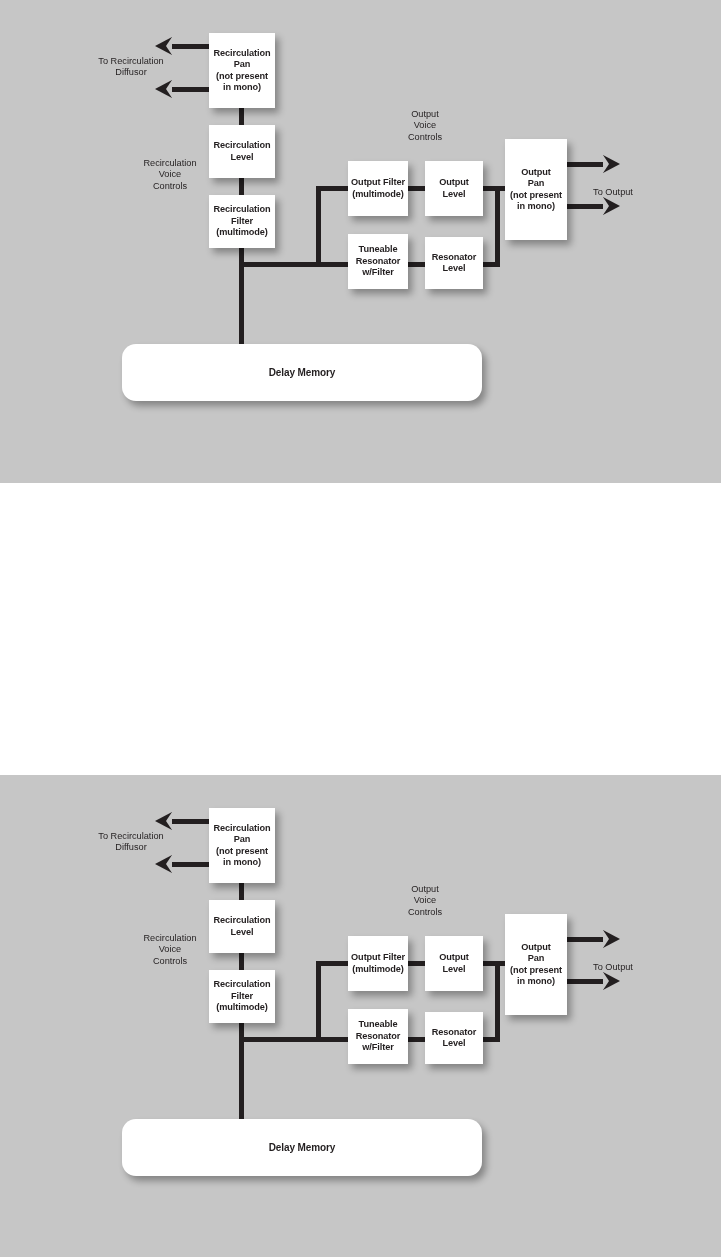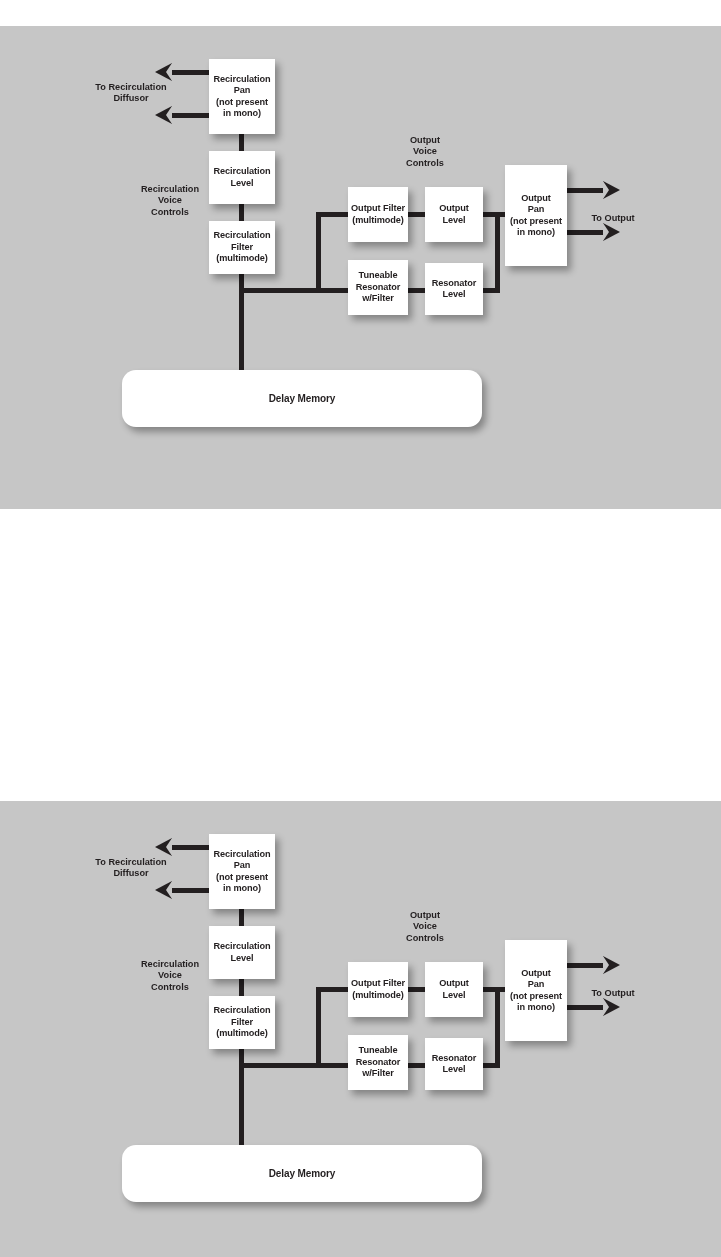--- a/index.html
+++ b/index.html
@@ -13,21 +13,20 @@
     position: relative;
     font-family: "Liberation Sans", sans-serif;
     overflow: hidden;
   }
 
   .panel {
     position: absolute;
     left: 0;
     width: 721px;
     background: #c6c6c6;
-    margin-top: 26px;
   }
   #panel-1 { top: 0px;   height: 483px; }
   #panel-2 { top: 775px; height: 482px; }
 
   .diagram {
     position: absolute;
     left: 0;
     top: 0;
     width: 721px;
     height: 483px;
@@ -91,21 +90,21 @@
     border-top: 9px solid transparent;
     border-bottom: 9px solid transparent;
   }
   .arrow-notch.left  { border-right: 6px solid #c6c6c6; }
   .arrow-notch.right { border-left: 6px solid #c6c6c6; }
 
   
   .caption {
     position: absolute;
     color: #231f20;
-    font-weight: bold;
+    font-weight: normal;
     font-size: 9.2px;
     line-height: 11.4px;
     text-align: center;
     white-space: pre-line;
     z-index: 3;
   }
 </style>
 </head>
 <body>
 

